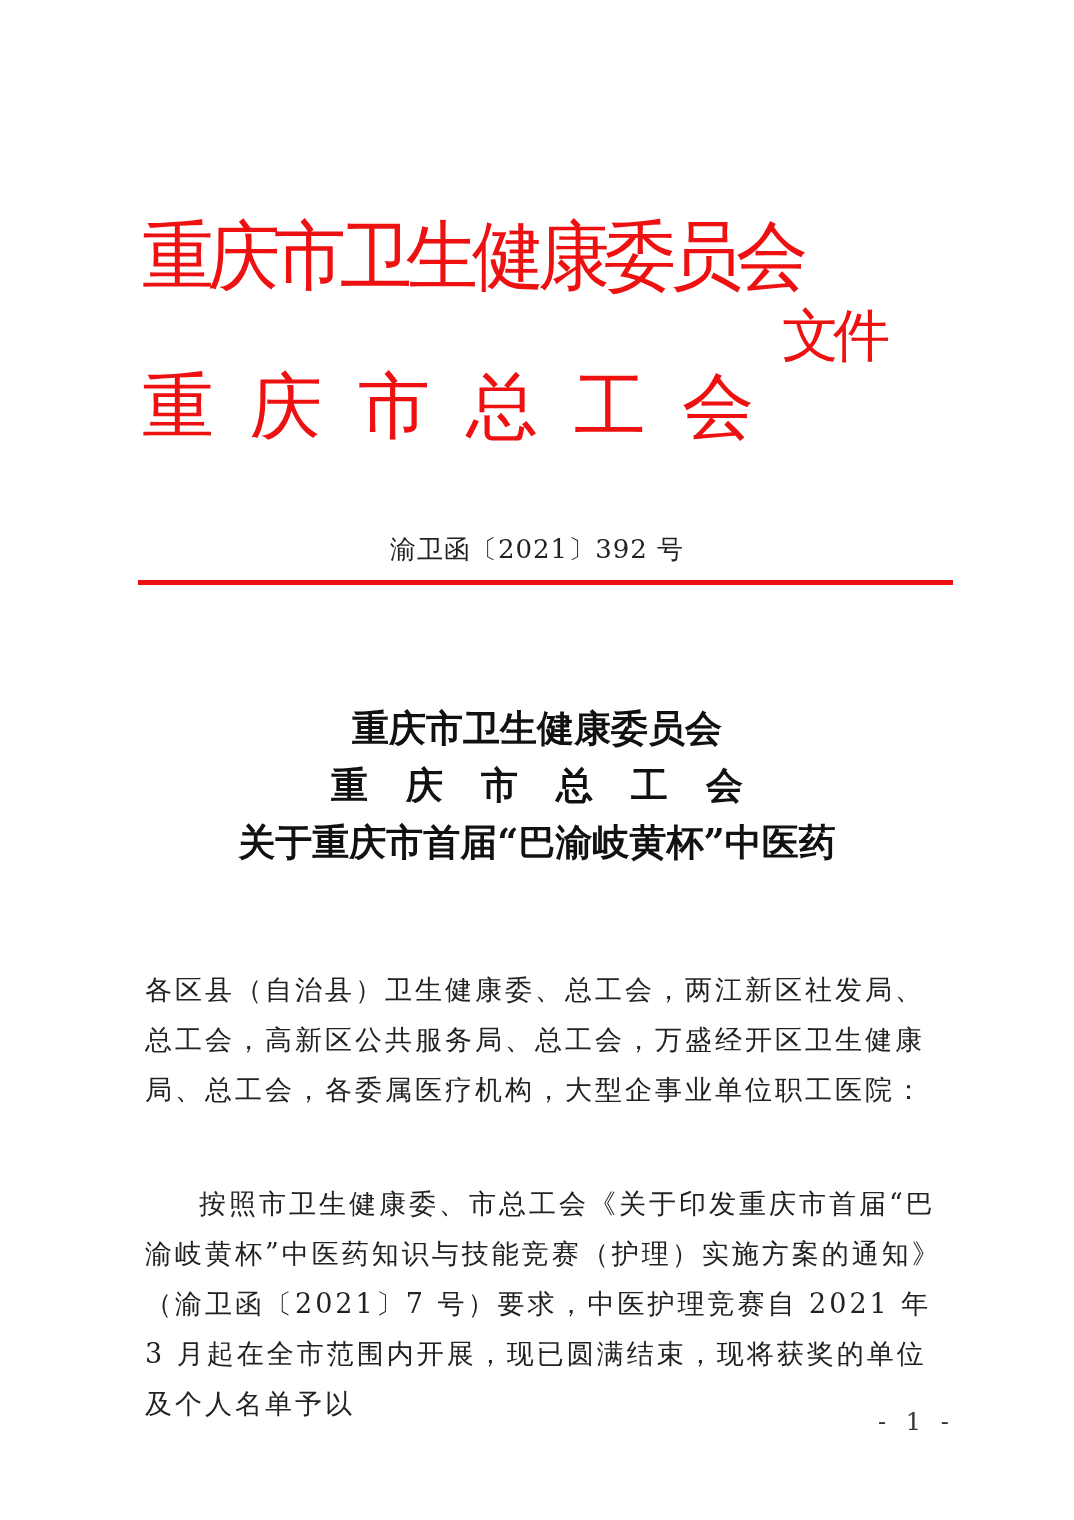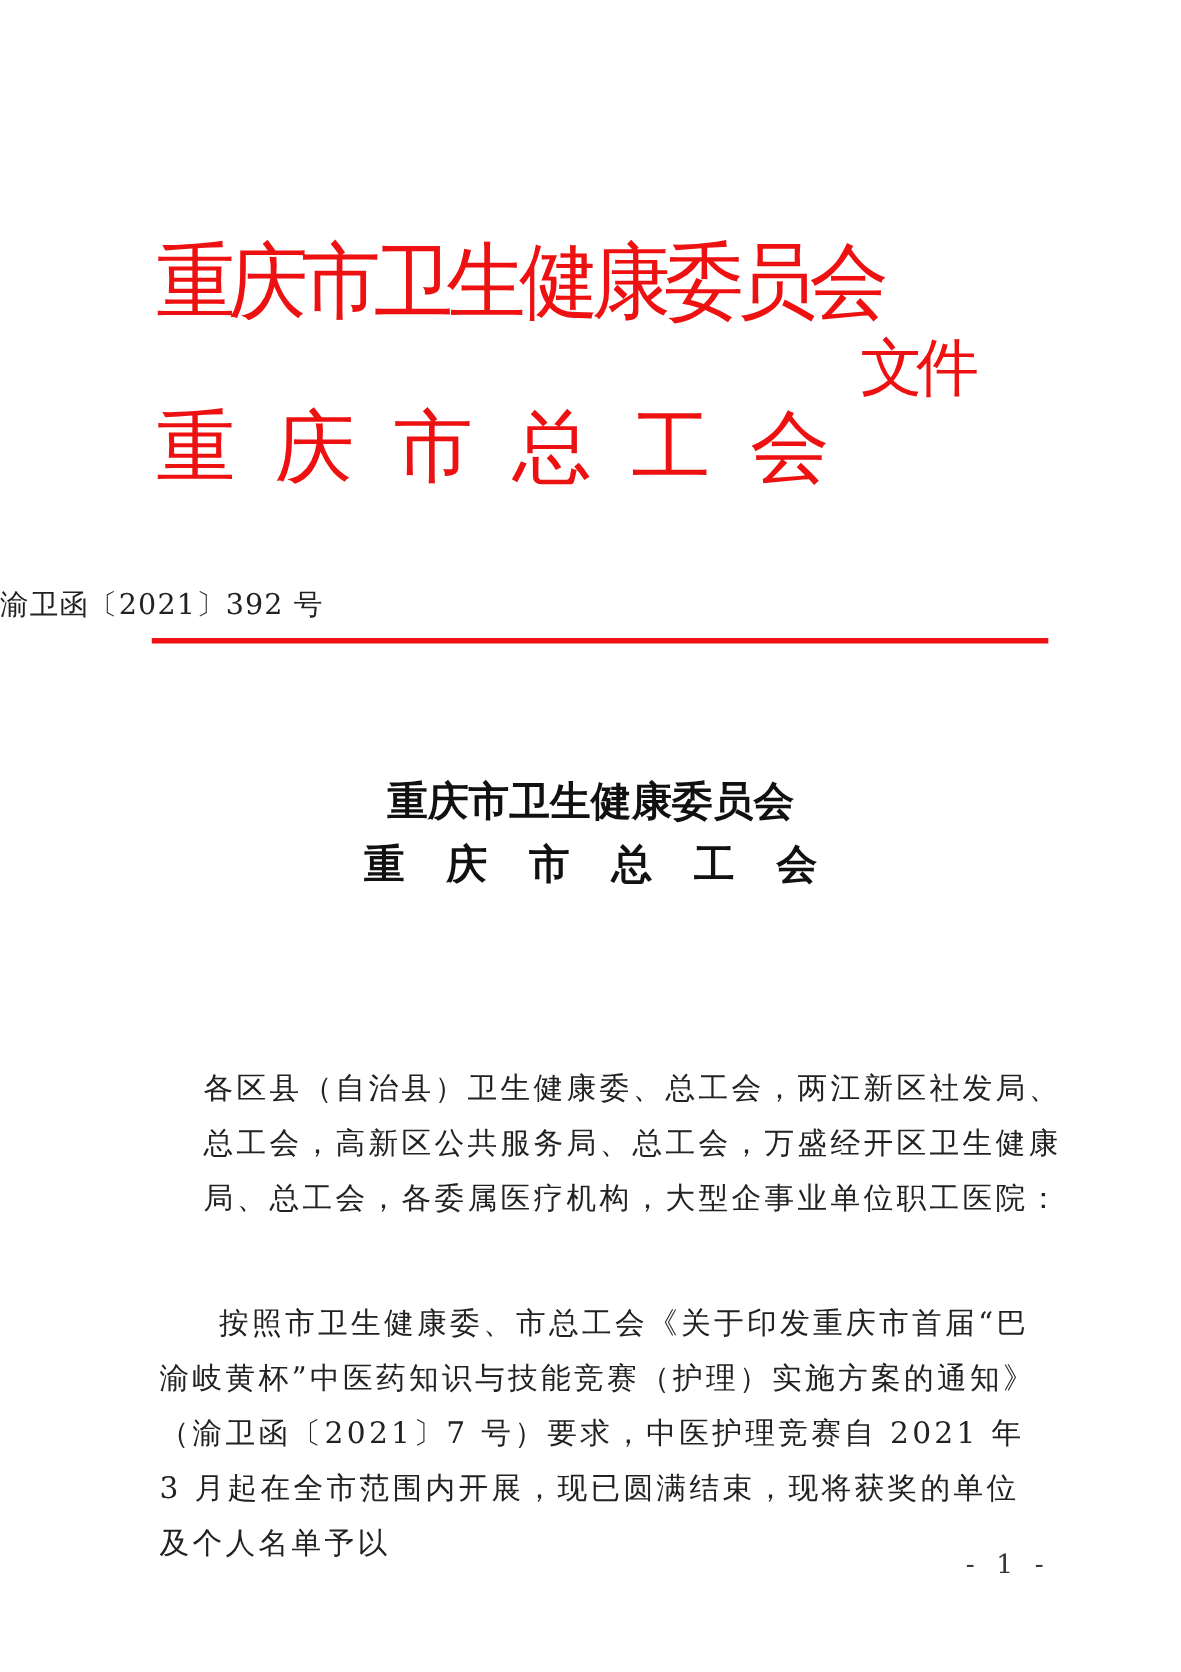--- a/index.html
+++ b/index.html
@@ -2,26 +2,26 @@
 <html><head>
   <meta charset="utf-8">
   <style>
     html, body { margin: 0; padding: 0; background: #ffffff; }
     body { width: 1074px; height: 1520px; position: relative; overflow: hidden; font-family: "DejaVu Serif", serif; color: #111; }
     .red-header { position: absolute; color: #ee1111; font-family: "DejaVu Serif", serif; font-weight: normal; }
     .org1 { left: 142px; top: 208px; font-size: 72px; letter-spacing: -6px; line-height: 96px; white-space: nowrap; transform: scaleY(1.05); }
     .org2 { left: 142px; top: 358px; font-size: 72px; line-height: 96px; white-space: nowrap; width: 612px; display: flex; justify-content: space-between; }
     .org2 span { display: inline-block; }
     .wenjian { left: 782px; top: 285px; font-size: 57px; line-height: 100px; white-space: nowrap; letter-spacing: -6px; }
-    .doc-no { position: absolute; top: 532px; left: 0; width: 1074px; text-align: left; font-size: 26px; letter-spacing: 1px; color: #222; }
+    .doc-no { position: absolute; top: 532px; left: 0; width: 1074px; text-align: center; font-size: 26px; letter-spacing: 1px; color: #222; }
     .rule { position: absolute; left: 138px; top: 580px; width: 815px; height: 5px; background: #ee1111; }
     .title-block { position: absolute; left: 0; top: 700px; width: 1074px; text-align: center; font-family: "DejaVu Serif", serif; font-weight: bold; font-size: 37px; line-height: 57px; color: #111; }
     .title-spaced { display: flex; justify-content: space-between; width: 412px; margin: 0 auto; }
     .body-text { position: absolute; left: 145px; width: 800px; font-size: 27px; line-height: 50px; color: #222; letter-spacing: 3px; }
-    .addressee { top: 965px; margin-left: 40px; }
+    .addressee { top: 965px; }
     .para { top: 1179px; text-indent: 54px; }
     .page-num { position: absolute; left: 878px; top: 1408px; font-size: 24px; color: #333; letter-spacing: 6px; }
   </style>
 </head>
 <body>
 
 <div class="red-header org1">重庆市卫生健康委员会</div>
 
 <div class="red-header org2">
   <span>重</span>
@@ -41,19 +41,20 @@
 <div class="title-block">
   <div>重庆市卫生健康委员会</div>
   <div class="title-spaced">
     <span>重</span>
     <span>庆</span>
     <span>市</span>
     <span>总</span>
     <span>工</span>
     <span>会</span>
   </div>
+  <div>关于重庆市首届“巴渝岐黄杯”中医药</div>
 </div>
 
 <div class="body-text addressee">各区县（自治县）卫生健康委、总工会，两江新区社发局、总工会，高新区公共服务局、总工会，万盛经开区卫生健康局、总工会，各委属医疗机构，大型企事业单位职工医院：</div>
 
 <div class="body-text para">按照市卫生健康委、市总工会《关于印发重庆市首届“巴渝岐黄杯”中医药知识与技能竞赛（护理）实施方案的通知》（渝卫函〔2021〕7 号）要求，中医护理竞赛自 2021 年 3 月起在全市范围内开展，现已圆满结束，现将获奖的单位及个人名单予以</div>
 
 <div class="page-num">- 1 -</div>
 
 </body></html>

